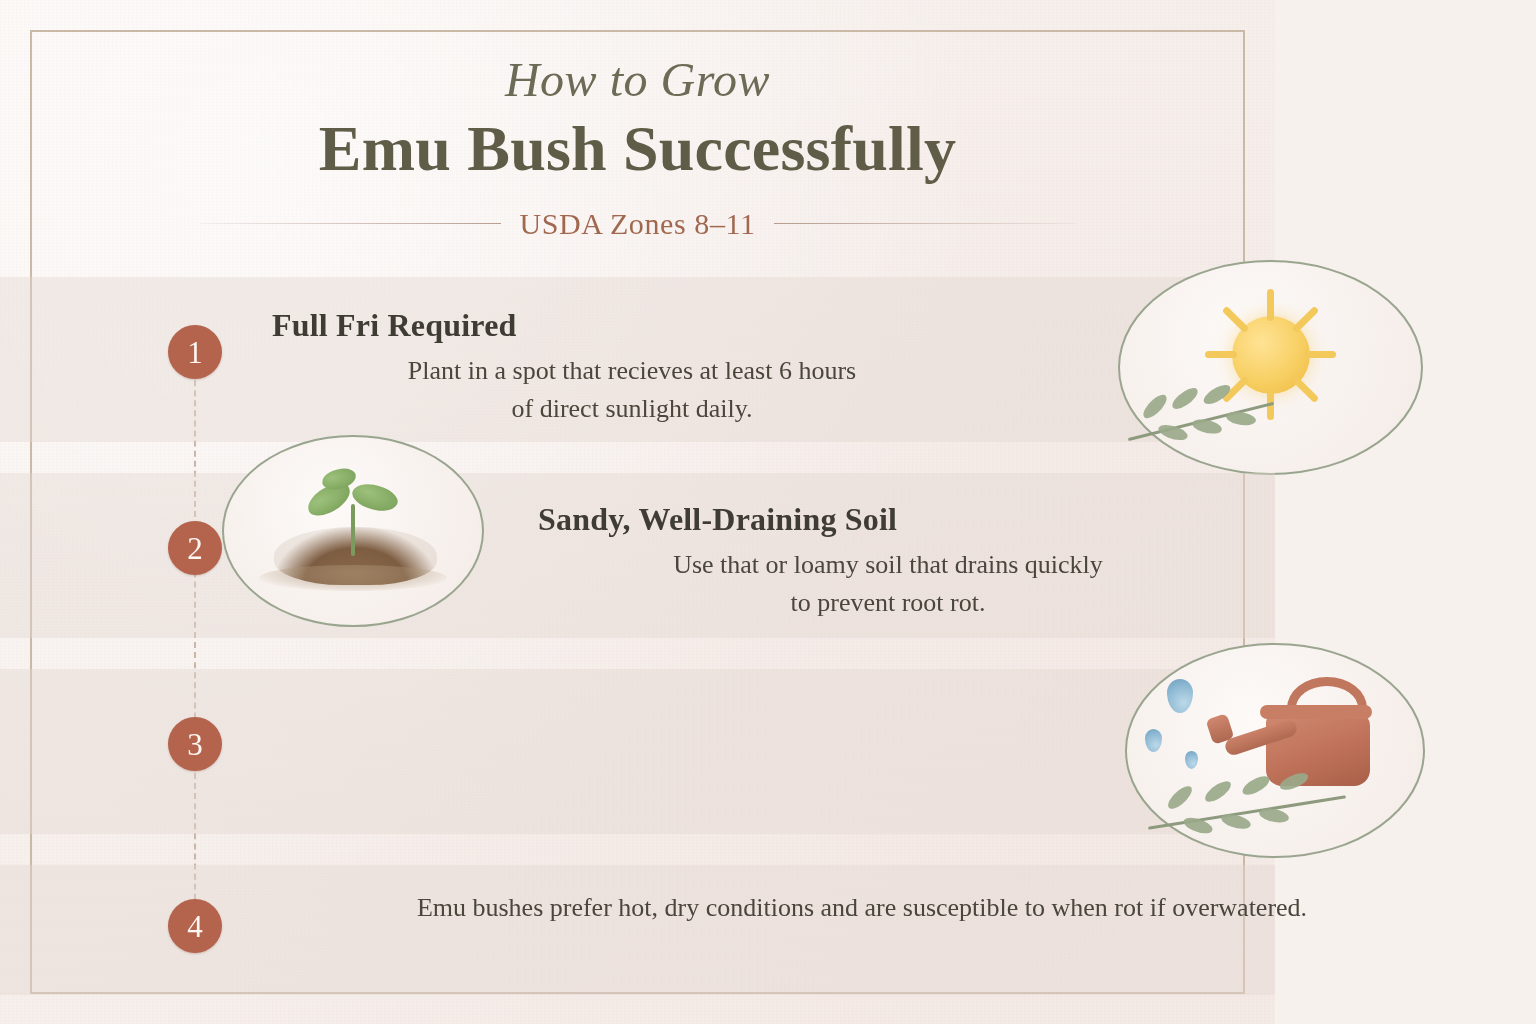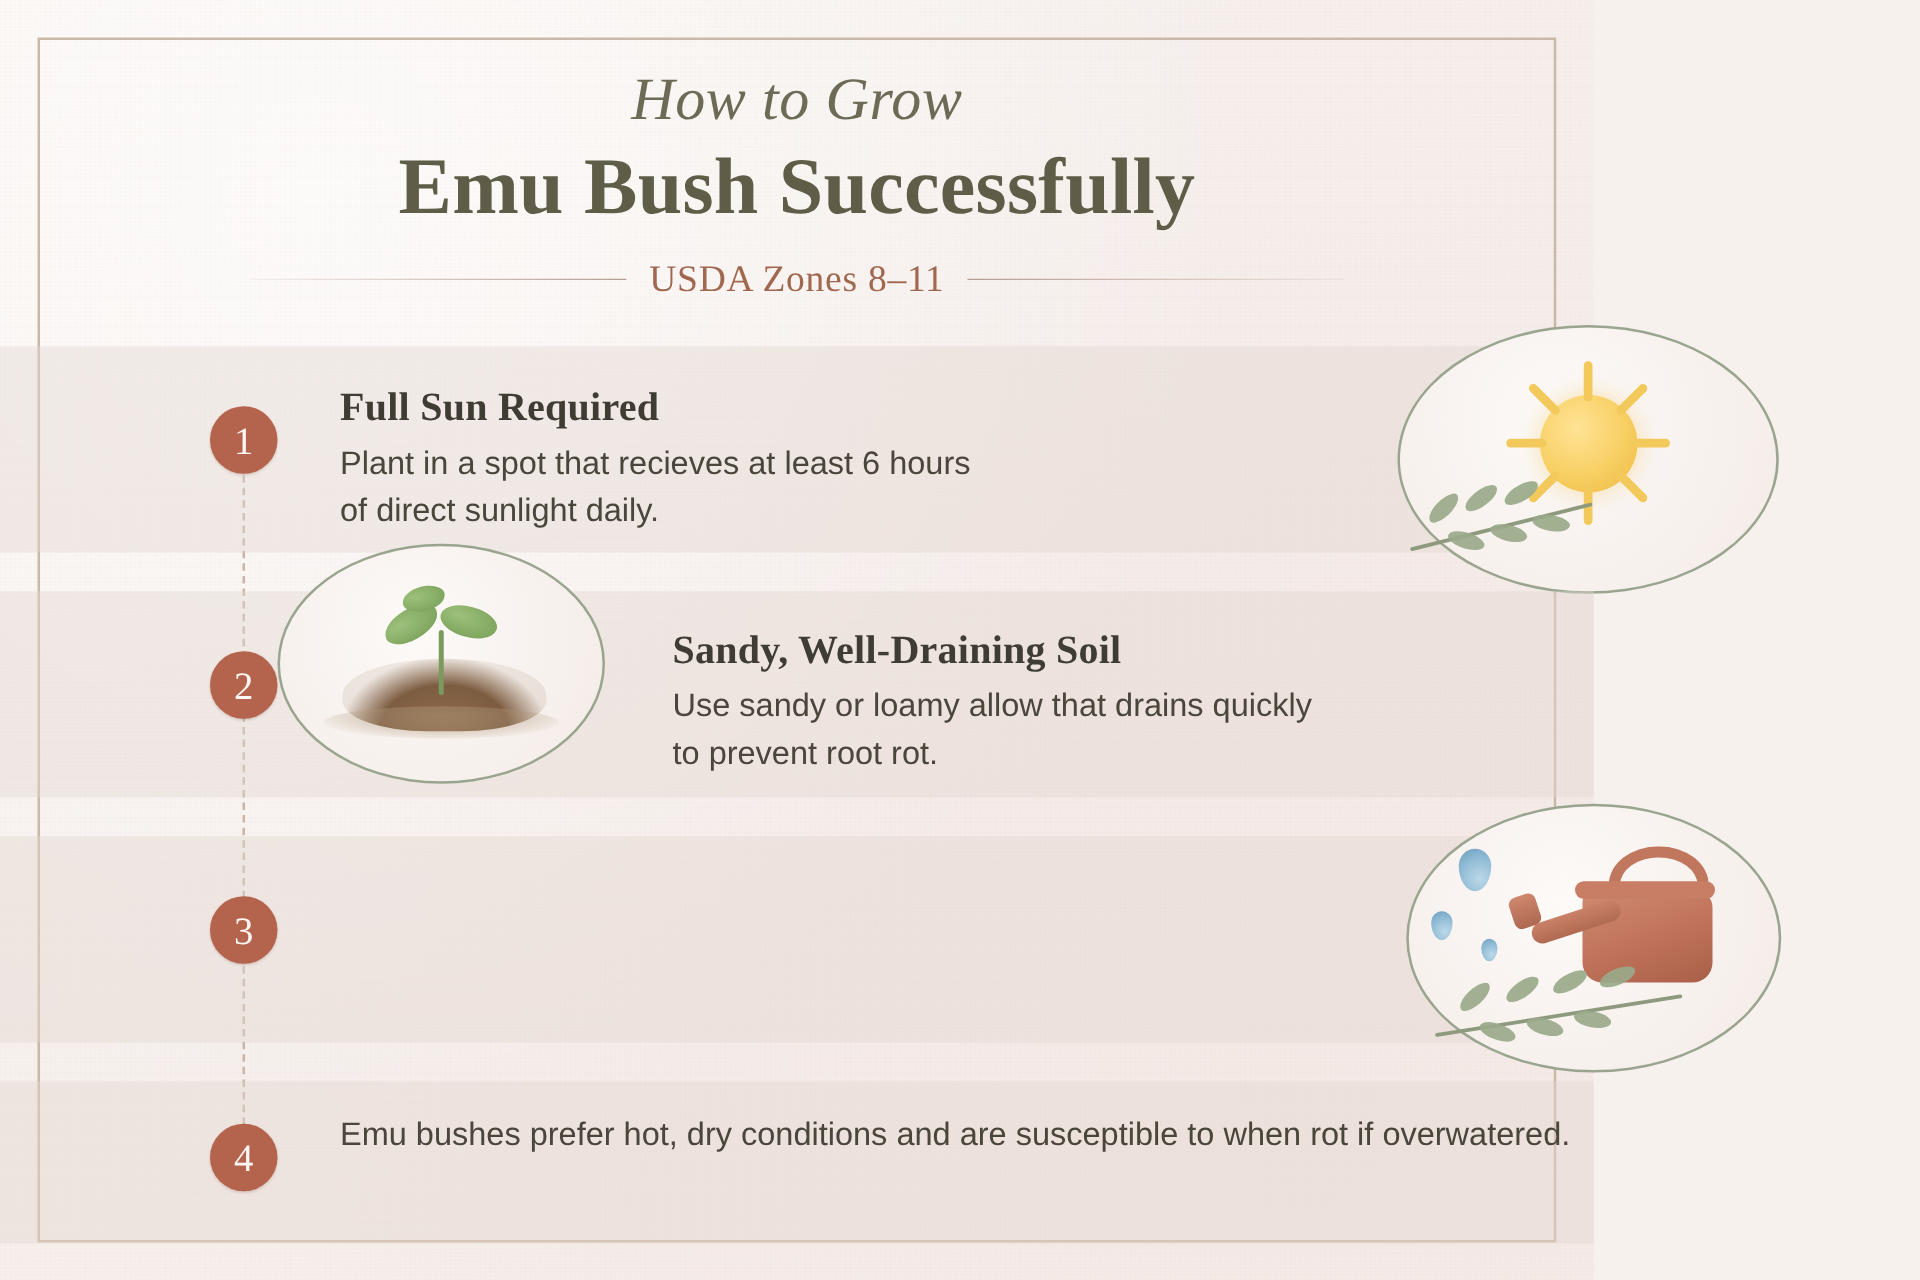--- a/index.html
+++ b/index.html
@@ -141,26 +141,27 @@
     position: absolute;
   }
   .step-title {
     font-family: "Liberation Serif", serif;
     font-weight: bold;
     font-size: 32px;
     color: #3f3d33;
     letter-spacing: 0.2px;
   }
   .step-body {
-    font-family: Liberation Sans, sans-serif;
+    font-family: Liberation Serif, serif;
     font-size: 26px;
     color: #4a463c;
     line-height: 1.45;
     margin-top: 8px;
     white-space: pre-line;
+    text-align: center;
   }
 
   .illus {
     position: absolute;
     width: 300px;
     height: 215px;
   }
   .ellipse {
     position: absolute;
     inset: 0;
@@ -323,21 +324,21 @@
     </div>
   </div>
 
   <div class="timeline"></div>
 
   <div class="steps">
 
     <div class="step band" style="height:165px;">
       <div class="badge" style="left:168px; top:48px;">1</div>
       <div class="copy" style="left:272px; top:30px; width:720px;">
-        <div class="step-title">Full Sun Required</div>
+        <div class="step-title">Full Fri Required</div>
         <div class="step-body">Plant in a spot that recieves at least 6 hours
 of direct sunlight daily.</div>
       </div>
 
       <div class="illus" style="left:1118px; top:-17px; width:305px; height:215px;">
         <div class="ellipse"></div>
         <div class="sun-core"></div>
         <div class="ray" style="transform:rotate(0deg) translateY(-62px);"></div>
         <div class="ray" style="transform:rotate(45deg) translateY(-62px);"></div>
         <div class="ray" style="transform:rotate(90deg) translateY(-62px);"></div>
@@ -367,21 +368,21 @@
         <div class="mound"></div>
         <div class="mound2"></div>
         <div class="sprout-stem"></div>
         <div class="leaf" style="left:84px; top:52px; transform:rotate(-24deg);"></div>
         <div class="leaf" style="left:130px; top:50px; transform:rotate(22deg);"></div>
         <div class="leaf" style="left:100px; top:34px; width:34px; height:20px; transform:rotate(-6deg);"></div>
       </div>
 
       <div class="copy" style="left:514px; top:28px; width:700px;margin-left:24px;">
         <div class="step-title">Sandy, Well-Draining Soil</div>
-        <div class="step-body">Use sandy or loamy allow that drains quickly
+        <div class="step-body">Use that or loamy soil that drains quickly
 to prevent root rot.</div>
       </div>
     </div>
 
     <div style="height:31px;"></div>
 
     <div class="step band" style="height:165px;">
       <div class="badge" style="left:168px; top:48px;">3</div>
       <div class="copy" style="left:272px; top:28px; width:760px;">
       </div>

